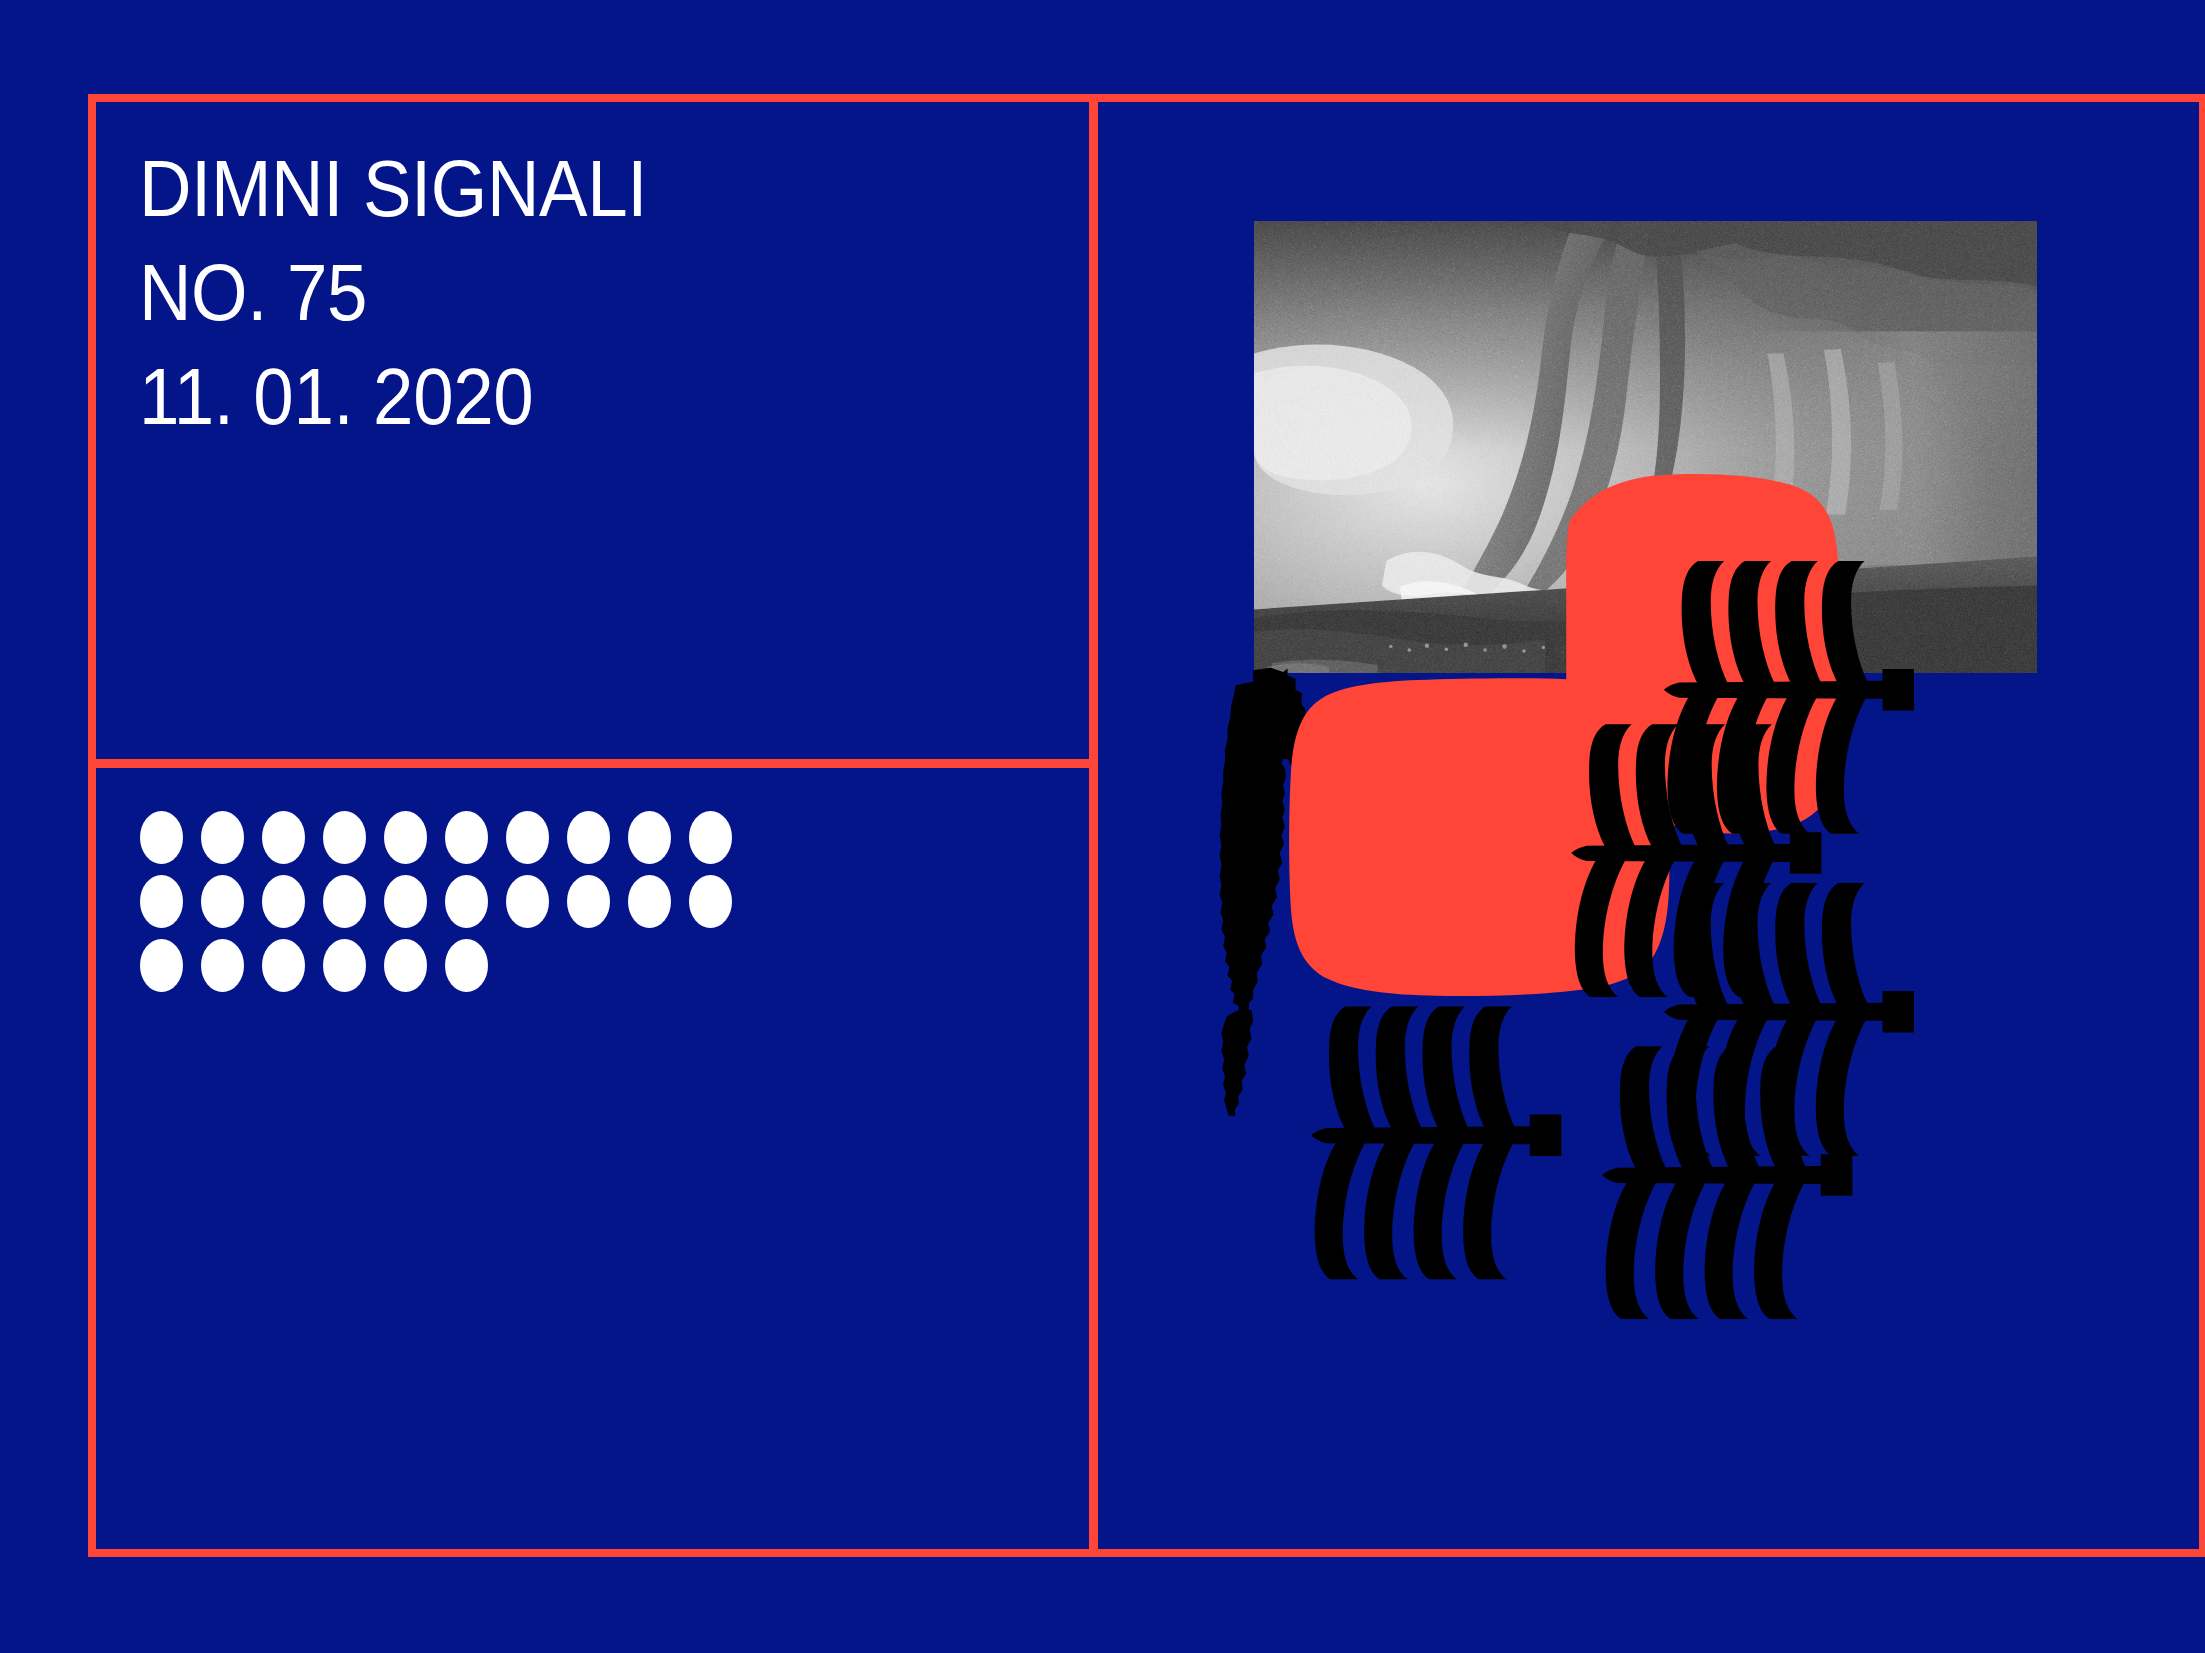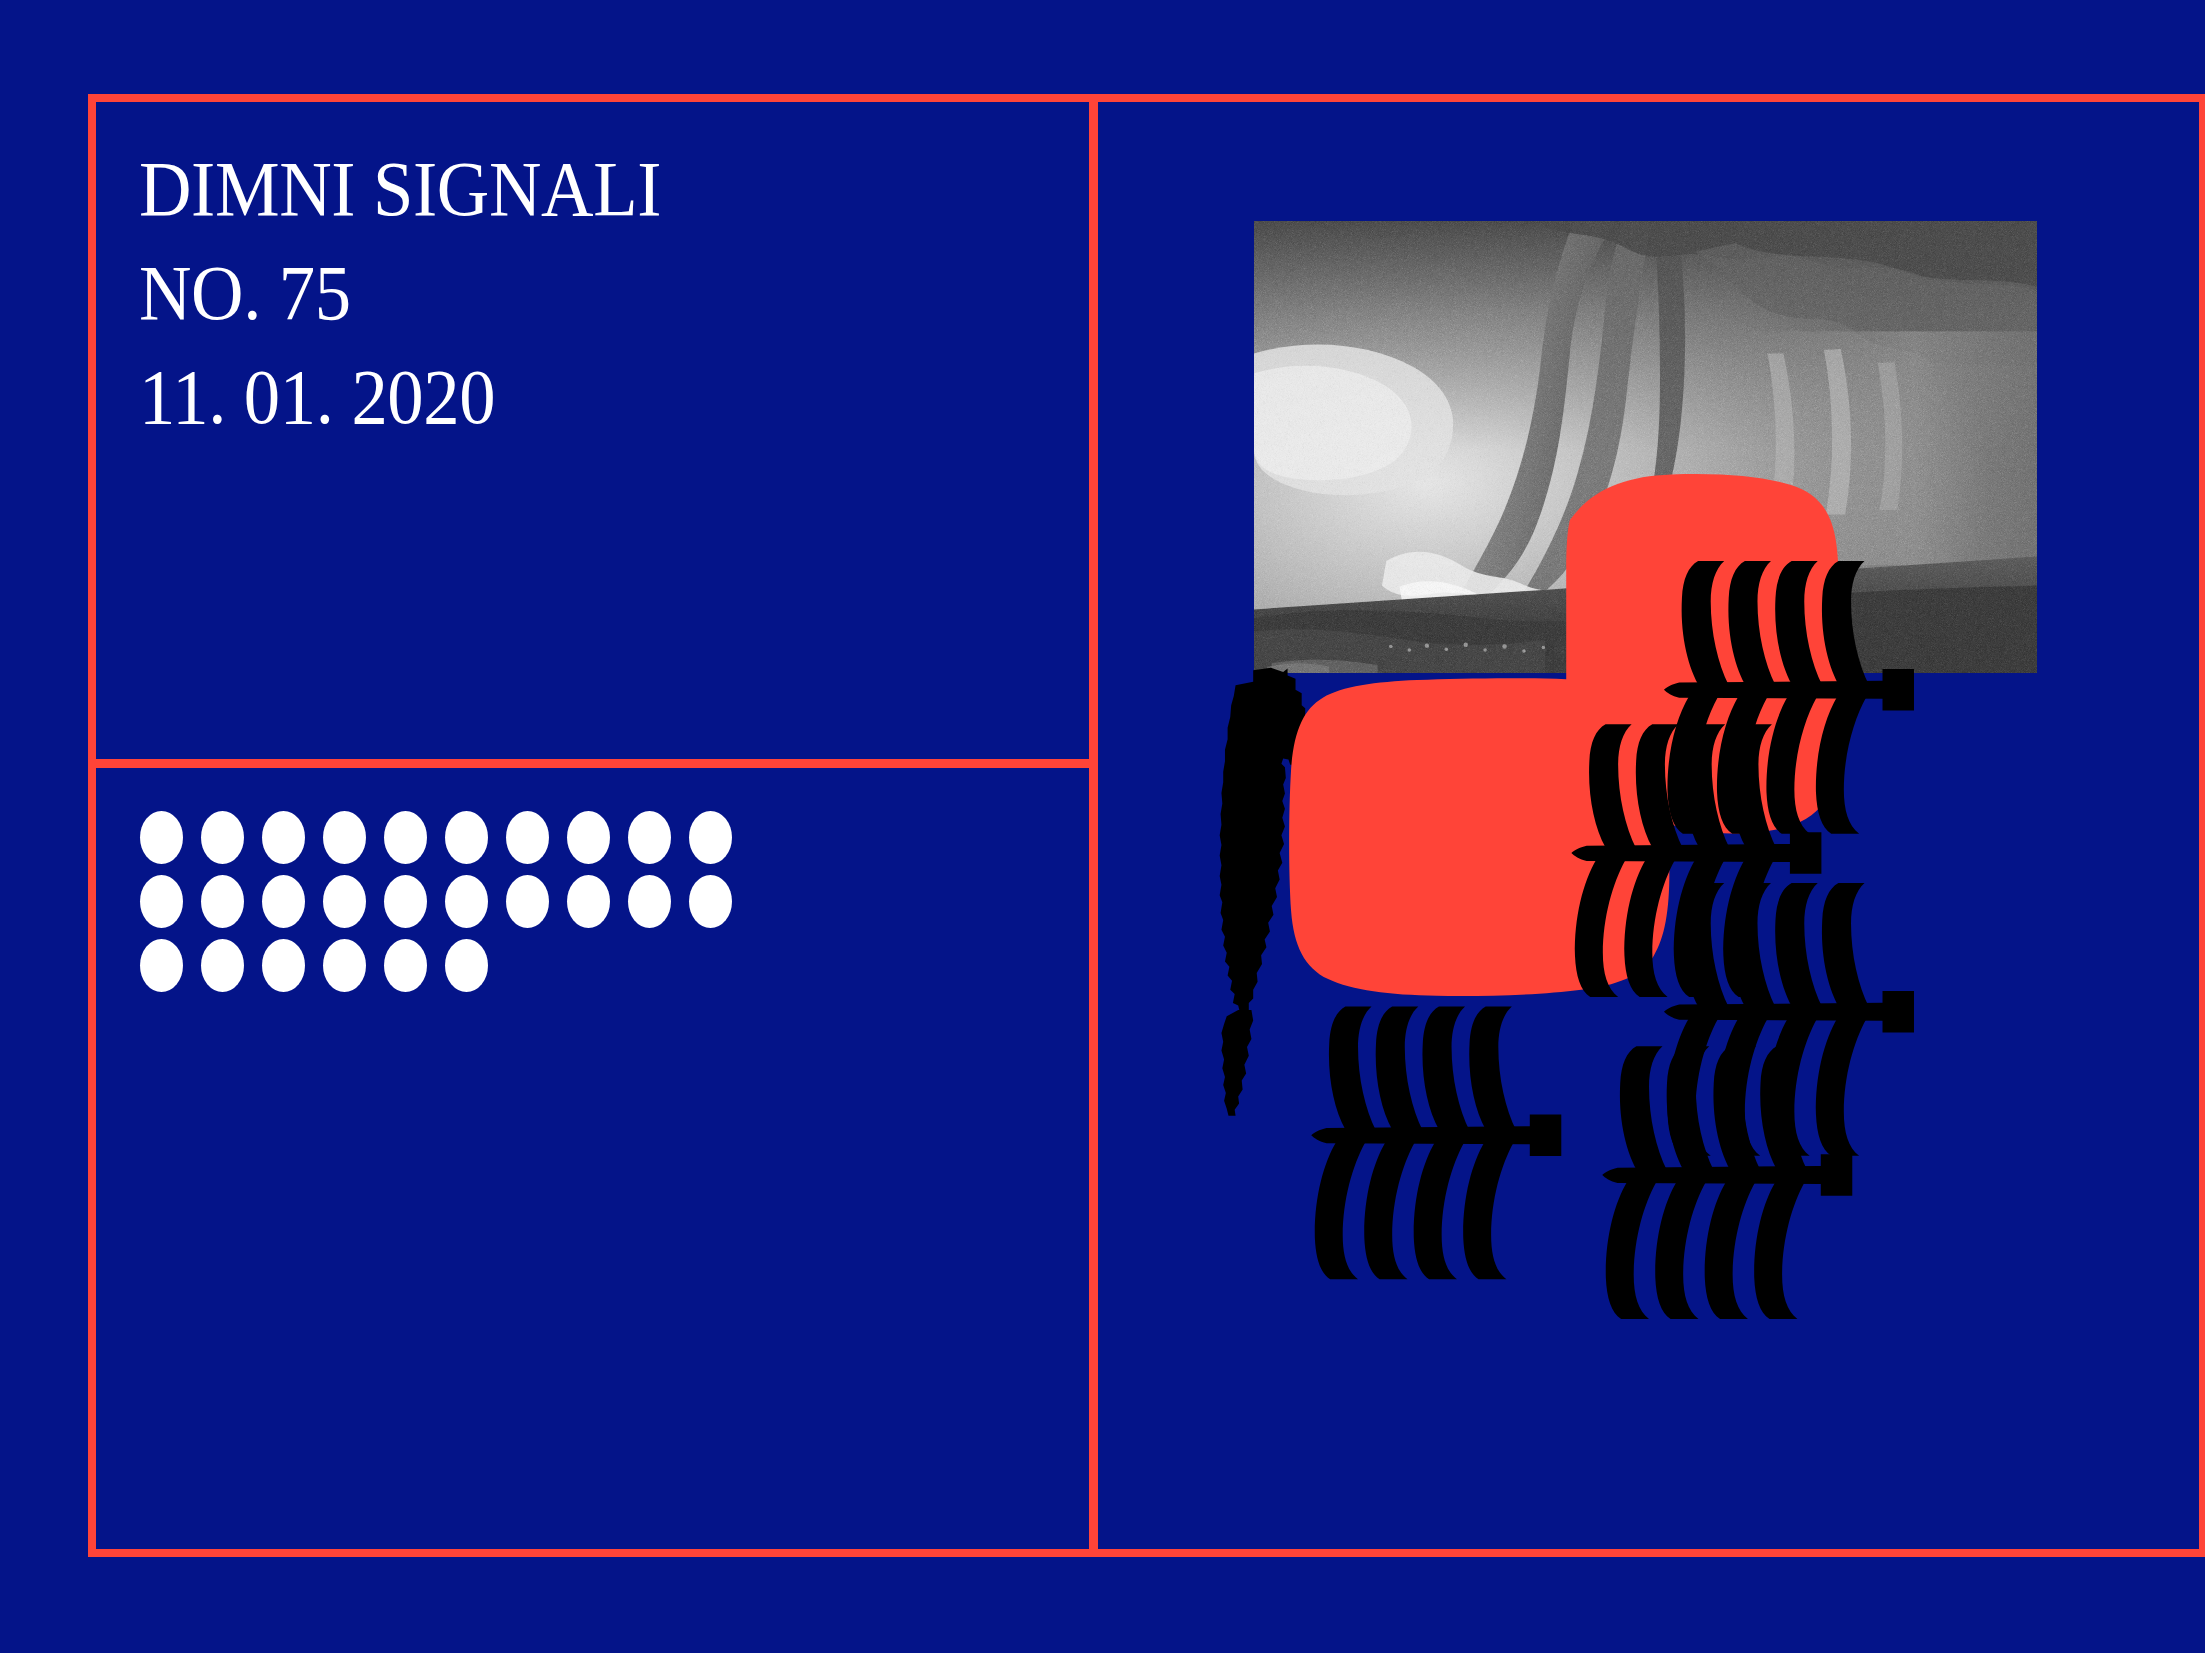--- a/index.html
+++ b/index.html
@@ -44,21 +44,20 @@
     background: #ff4438;
   }
 
   
   .panel-title {
     position: absolute;
     left: 97px;
     top: 103px;
     width: 992px;
     height: 655px;
-    font-family: Liberation Serif, serif;
   }
   .title-block {
     position: absolute;
     left: 42px;
     top: 46px;
     color: #ffffff;
   }
   .title-line {
     font-size: 79px;
     line-height: 1.0;

